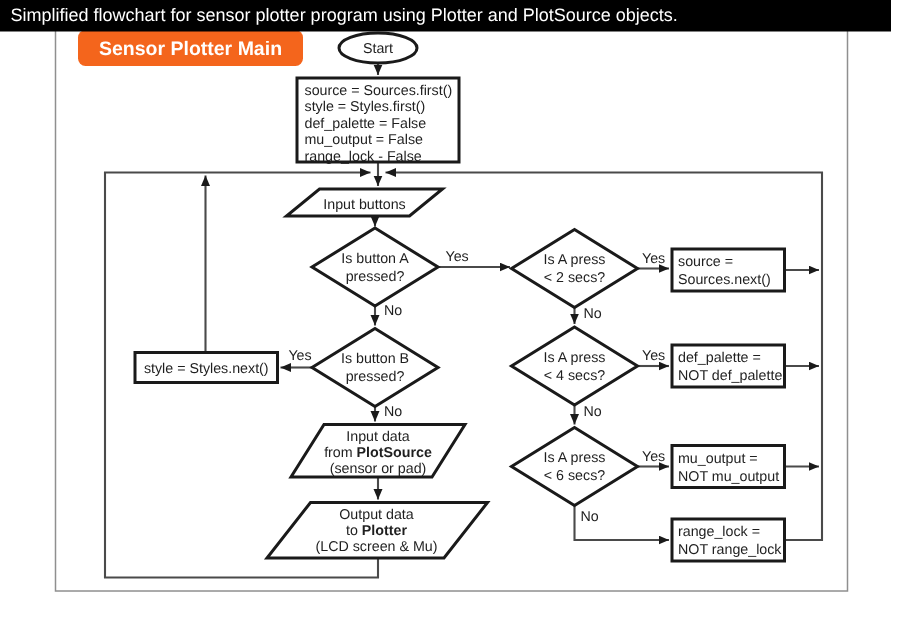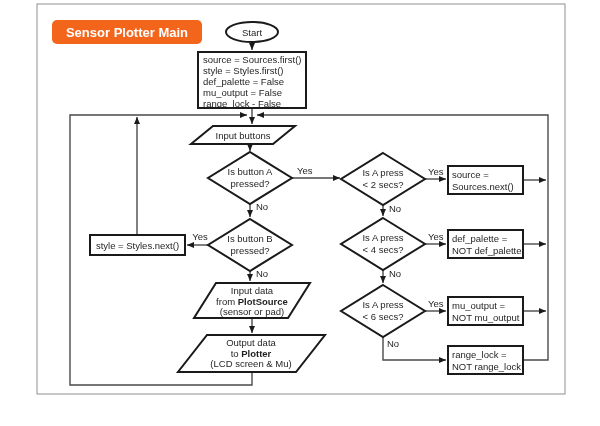--- a/index.html
+++ b/index.html
@@ -150,13 +150,16 @@
       <text class="nt" x="452" y="308.5">mu_output =</text>
       <text class="nt" x="452" y="320.5">NOT mu_output</text>
     </g>
     <g>
       <rect class="shape" x="448" y="346" width="75" height="28"></rect>
       <text class="nt" x="452" y="357.5">range_lock =</text>
       <text class="nt" x="452" y="369.5">NOT range_lock</text>
     </g>
   </svg>
 
+  <div id="caption-bar">
+    <span>Simplified flowchart for sensor plotter program using Plotter and PlotSource objects.</span>
+  </div>
 </div>
 
 </body></html>

